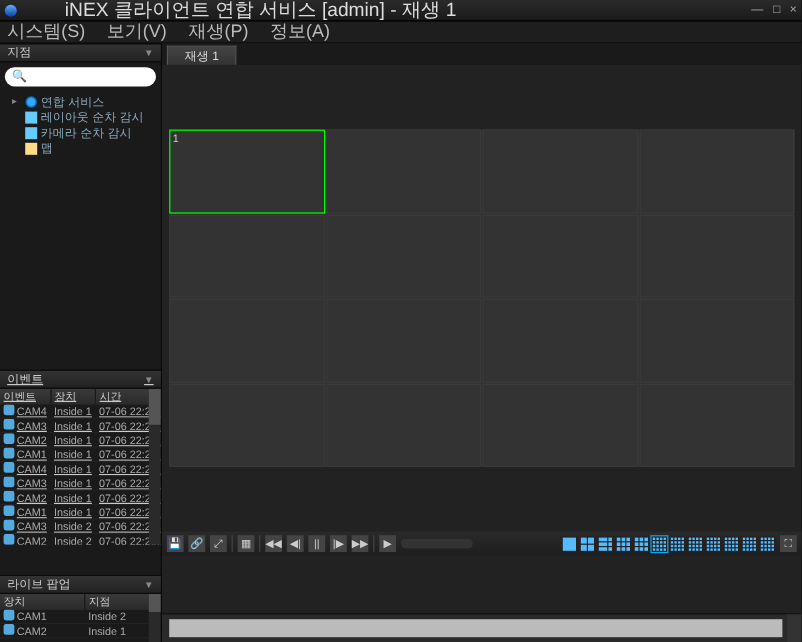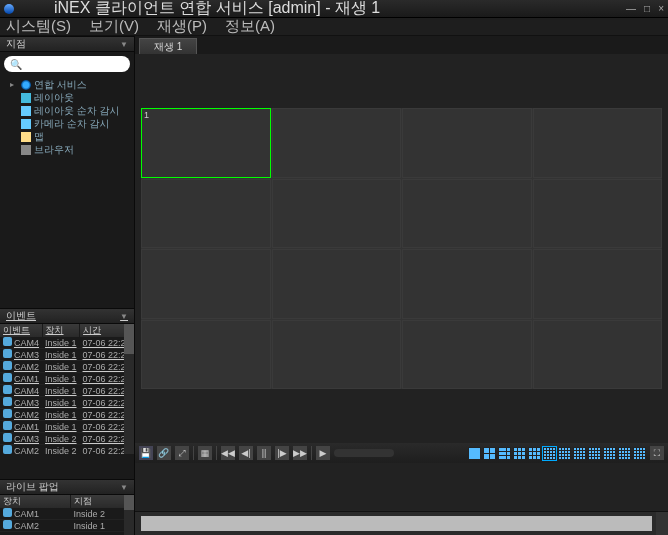--- a/index.html
+++ b/index.html
@@ -93,42 +93,32 @@
       <input value="🔍" placeholder="" style="">
     </div>
     <div class="tree" id="tree">
         <div class="tree-row">
           <span class="exp">▸</span>
           <span class="ticon ic-globe"></span>
           <span>연합 서비스</span>
         </div>
         <div class="tree-row">
           <span class="exp"></span>
-          <span class="ticon ic-layout"></span>
-          <span>레이아웃</span>
-        </div>
-        <div class="tree-row">
-          <span class="exp"></span>
           <span class="ticon ic-layseq"></span>
           <span>레이아웃 순차 감시</span>
         </div>
         <div class="tree-row">
           <span class="exp"></span>
           <span class="ticon ic-camseq"></span>
           <span>카메라 순차 감시</span>
         </div>
         <div class="tree-row">
           <span class="exp"></span>
           <span class="ticon ic-map"></span>
           <span>맵</span>
-        </div>
-        <div class="tree-row">
-          <span class="exp"></span>
-          <span class="ticon ic-browser"></span>
-          <span>브라우저</span>
         </div>
       </div>
 
     <div class="spacer"></div>
 
     <div class="evtbl-wrap">
       <div class="panel-hdr">
         <span>이벤트</span>
         <span class="expander">▼</span>
       </div>

